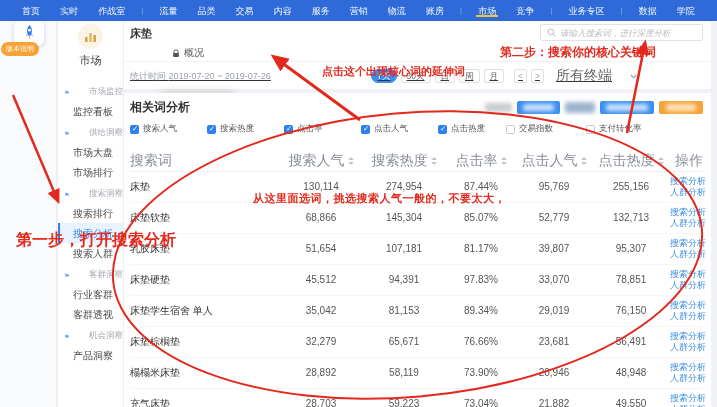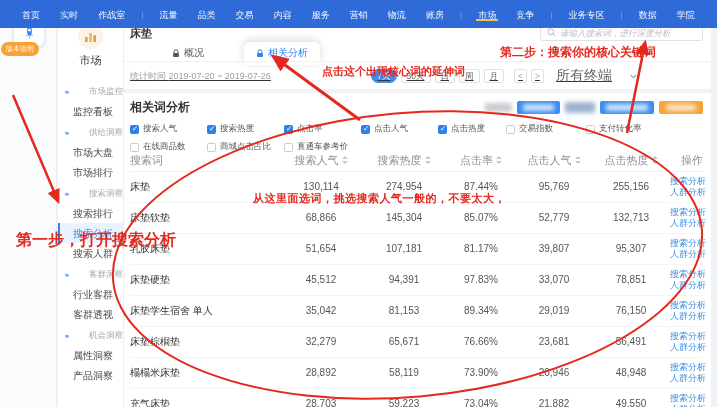--- a/index.html
+++ b/index.html
@@ -4,21 +4,21 @@
 <style>
   * { box-sizing: border-box; margin: 0; padding: 0; }
   html,body { width:717px; height:407px; }
   body {
     position:relative; overflow:hidden;
     font-family:"Liberation Sans","DejaVu Sans",sans-serif;
     font-size:10px; color:#333; background:#f0f2f5;
   }
   
   .topnav {
-    position:absolute; top:0; left:0; right:0; height:28px;
+    position:absolute; top:0; left:0; right:0; height:21px;
     background:#2e6bd8; display:flex; align-items:center;
     justify-content:space-between; padding:0 18px; z-index:5; overflow:hidden;
   }
   .nav-item { color:rgba(255,255,255,.95); font-size:9px; white-space:nowrap;
     position:relative; padding:0 4px; height:13px; line-height:14px; cursor:pointer; }
   .nav-item.active::after { content:""; position:absolute; left:2px; right:2px; bottom:0;
     height:2px; background:#f6c33c; }
   .nav-sep { color:rgba(255,255,255,.4); font-size:8px; line-height:13px; }
   
   .left-rail { position:absolute; top:13px; left:0; width:57px; bottom:0;
@@ -39,21 +39,21 @@
   .group-header { display:flex; align-items:center; gap:20px; padding:6px 0 3px 7px;
     color:#a3a8b0; font-size:8.5px; white-space:nowrap; }
   .menu-item { padding:4.5px 0 4.5px 15px; font-size:10px; color:#474747;
     line-height:11px; white-space:nowrap; cursor:pointer; }
   .menu-item.active { background:#e8f3fe; color:#2f80ed;
     border-left:2px solid #2f80ed; padding-left:13px; }
   
   .main { position:absolute; top:13px; left:124px; right:0; bottom:0; }
   .header-card { position:absolute; top:5px; left:0; right:6px; height:71px; background:#fff; }
   .page-title { position:absolute; top:8px; left:6px; font-size:11px; font-weight:bold; color:#333; }
-  .tabs { position:absolute; top:24px; left:36px; display:flex; gap:28px; }
+  .tabs { position:absolute; top:24px; left:36px; display:flex; gap:28px;flex-direction:column; }
   .tab { display:flex; align-items:center; gap:4px; font-size:10px; color:#555;
     padding:4px 12px 5px; cursor:pointer; }
   .tab.active { background:#fff; color:#2f80ed; border-radius:6px 6px 0 0;
     box-shadow:0 -2px 9px rgba(0,0,0,.14); }
   .search-box { position:absolute; top:6px; right:8px; width:163px; height:17px;
     border:1px solid #dfe1e6; border-radius:3px; background:#fff;
     display:flex; align-items:center; padding:0 6px; gap:4px; }
   .search-box input { border:0; outline:0; flex:1; font-size:8.5px; color:#777; background:transparent;font-style:italic; }
   .search-box input::placeholder { color:#b8bcc4; }
   .hr { position:absolute; top:43px; left:0; right:0; height:1px; background:#f0f1f4; }
@@ -94,21 +94,21 @@
   .metric:nth-child(5) { width:68px; } .metric:nth-child(6) { width:80px; }
   .cb { width:9px; height:9px; border:1px solid #c6cad1; border-radius:1.5px;
     background:#fff; flex:0 0 auto; cursor:pointer; position:relative; }
   .cb.checked { background:#2f80ed; border-color:#2f80ed; }
   .cb.checked::after { content:"\2713"; position:absolute; left:1px; top:-1.5px;
     color:#fff; font-size:7.5px; }
   .metric-label { font-size:8.5px; color:#555; white-space:nowrap; }
   
   table { position:absolute; top:58px; left:6px; width:573px;
     border-collapse:collapse; font-size:10px; table-layout:fixed; }
-  th { font-weight:normal; color:#8a9099; font-size:11px; text-align:center;
+  th { font-weight:normal; color:#8a9099; font-size:14px; text-align:center;
     height:20px; border-bottom:1px solid #eef0f3; white-space:nowrap; }
   th:nth-child(1){ width:150px; text-align:left; }
   th:nth-child(2){ width:82px; } th:nth-child(3){ width:84px; }
   th:nth-child(4){ width:70px; } th:nth-child(5){ width:76px; }
   th:nth-child(6){ width:78px; } th:nth-child(7){ text-align:right; }
   td { height:31px; border-bottom:1px solid #f4f5f7; text-align:center;
     color:#555; font-size:10px; white-space:nowrap; }
   td.term { text-align:left; color:#333; }
   td.ops { text-align:right; }
   td.ops a { display:block; color:#3a8ee6; font-size:9px; line-height:11px;
@@ -214,21 +214,20 @@
         <span>客群洞察</span>
       </div>
       <div class="menu-item">行业客群</div>
       <div class="menu-item">客群透视</div>
       <div class="group-header">
         <svg width="9" height="8" viewBox="0 0 9 8">
           <path d="M0.5 1.2 h3 l1 1.1 h4 v5.2 h-8 z" fill="#6ba6f5"></path>
         </svg>
         <span>机会洞察</span>
       </div>
-      <div class="menu-item">属性洞察</div>
       <div class="menu-item">产品洞察</div>
     </div>
 </div>
 
 <div class="main">
 
   <div class="header-card">
     <div class="page-title">床垫</div>
     <div class="tabs">
         <div class="tab">
@@ -314,34 +313,20 @@
           </span>
           <span class="metric">
             <span class="cb"></span>
             <span class="metric-label">交易指数</span>
           </span>
           <span class="metric">
             <span class="cb"></span>
             <span class="metric-label">支付转化率</span>
           </span>
         </div>
-      <div class="metric-row">
-          <span class="metric">
-            <span class="cb"></span>
-            <span class="metric-label">在线商品数</span>
-          </span>
-          <span class="metric">
-            <span class="cb"></span>
-            <span class="metric-label">商城点击占比</span>
-          </span>
-          <span class="metric">
-            <span class="cb"></span>
-            <span class="metric-label">直通车参考价</span>
-          </span>
-        </div>
     </div>
     <table>
       <thead>
           <tr>
             <th><span>搜索词</span></th>
             <th><span>搜索人气</span><span class="sort"></span></th>
             <th><span>搜索热度</span><span class="sort"></span></th>
             <th><span>点击率</span><span class="sort"></span></th>
             <th><span>点击人气</span><span class="sort"></span></th>
             <th><span>点击热度</span><span class="sort"></span></th>

